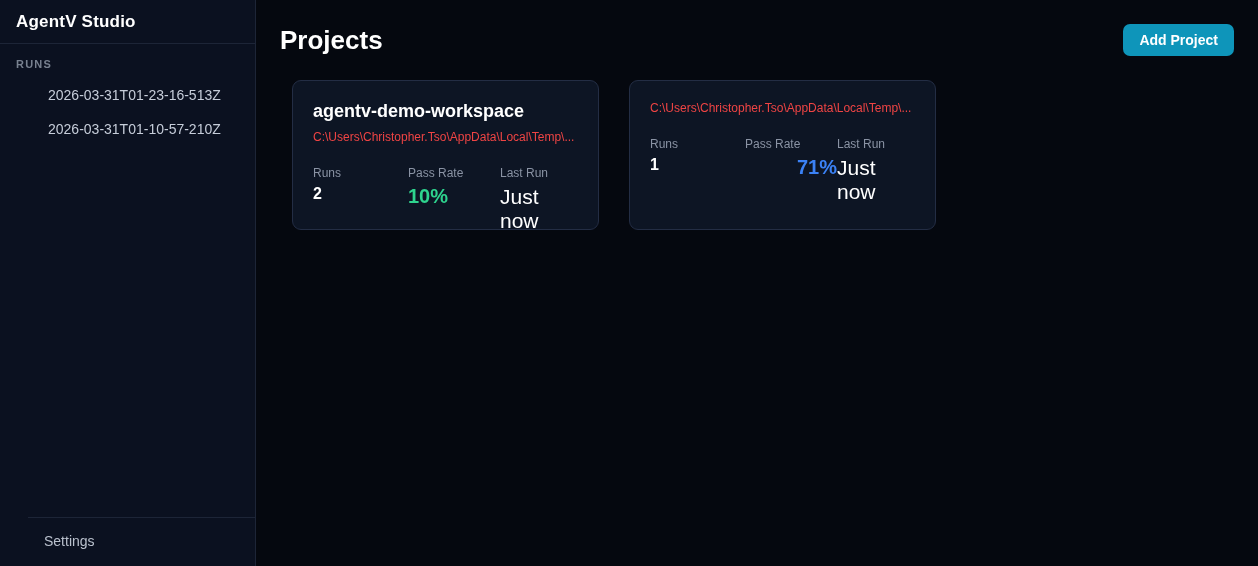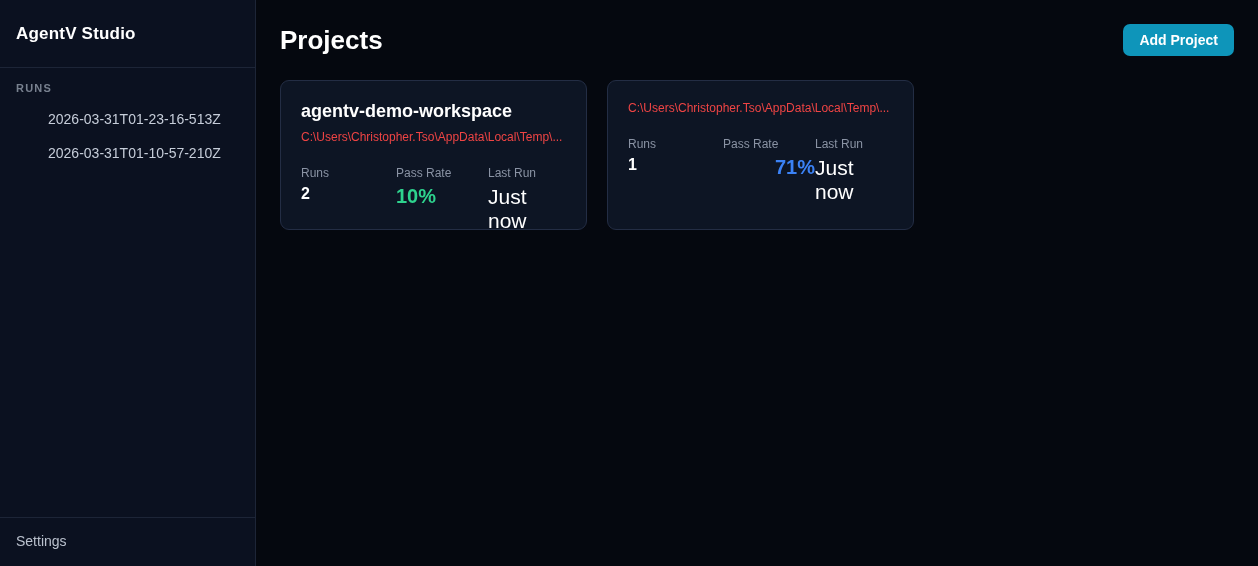--- a/index.html
+++ b/index.html
@@ -15,21 +15,21 @@
   .sidebar {
     width: 256px;
     min-width: 256px;
     height: 566px;
     background: #0b1120;
     border-right: 1px solid #1d2537;
     display: flex;
     flex-direction: column;
   }
   .sidebar-header {
-    height: 68px;
+    height: 44px;
     display: flex;
     align-items: center;
     padding: 0 16px;
     border-bottom: 1px solid #1d2537;
   }
   .app-title {
     font-size: 17px;
     font-weight: bold;
     color: #ffffff;
     letter-spacing: 0.2px;
@@ -53,20 +53,21 @@
     line-height: 34px;
     font-size: 14px;
     color: #c6cdd9;
     white-space: nowrap;
     cursor: pointer;
     margin-left: 32px;
   }
   .sidebar-footer {
     border-top: 1px solid #1d2537;
     padding: 14px 16px 16px 16px;
+    margin-left: 28px;
   }
   .settings-link {
     font-size: 14px;
     color: #bac1cd;
     cursor: pointer;
   }
 
   
   .main {
     flex: 1;
@@ -90,21 +91,22 @@
     font-family: "Liberation Sans", sans-serif;
     font-size: 14px;
     font-weight: bold;
     color: #ffffff;
     cursor: pointer;
   }
 
   
   .cards-row {
     display: flex;
-    gap: 20px;
+    gap: 30px;
+    margin-left: 12px;
   }
   .project-card {
     width: 307px;
     height: 150px;
     background: #0d1524;
     border: 1px solid #232d44;
     border-radius: 9px;
     padding: 20px;
     cursor: pointer;
   }

